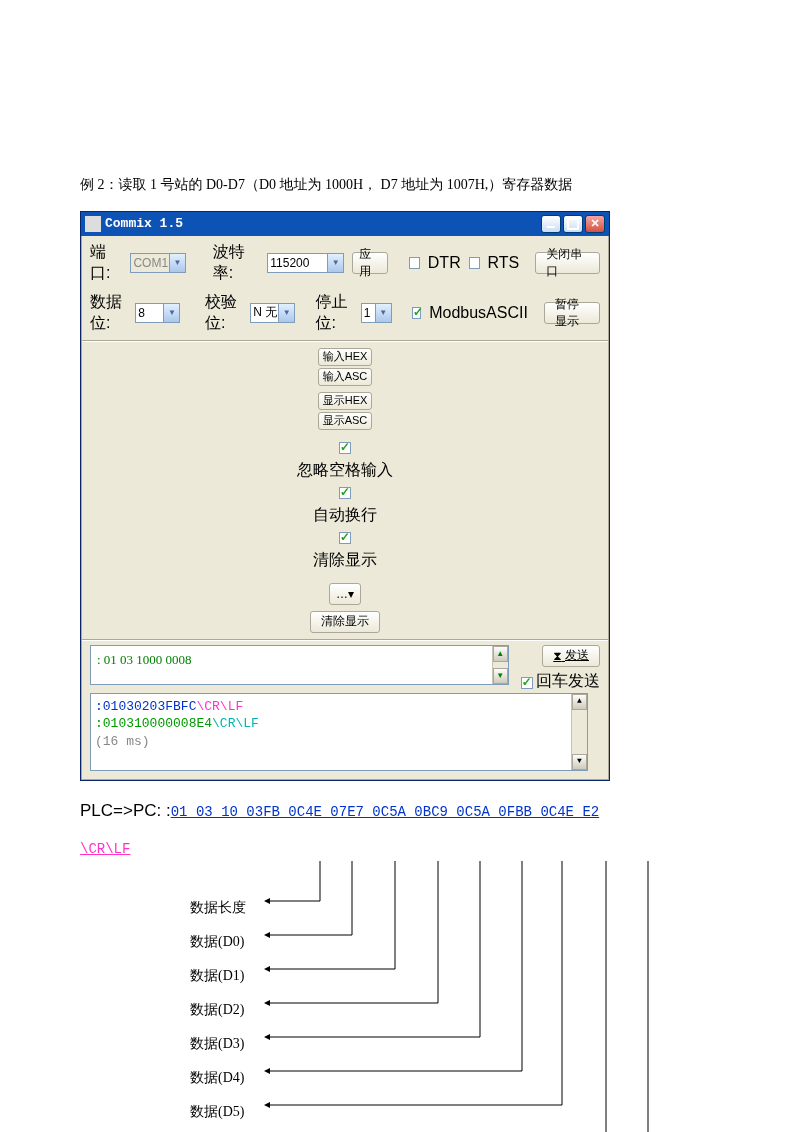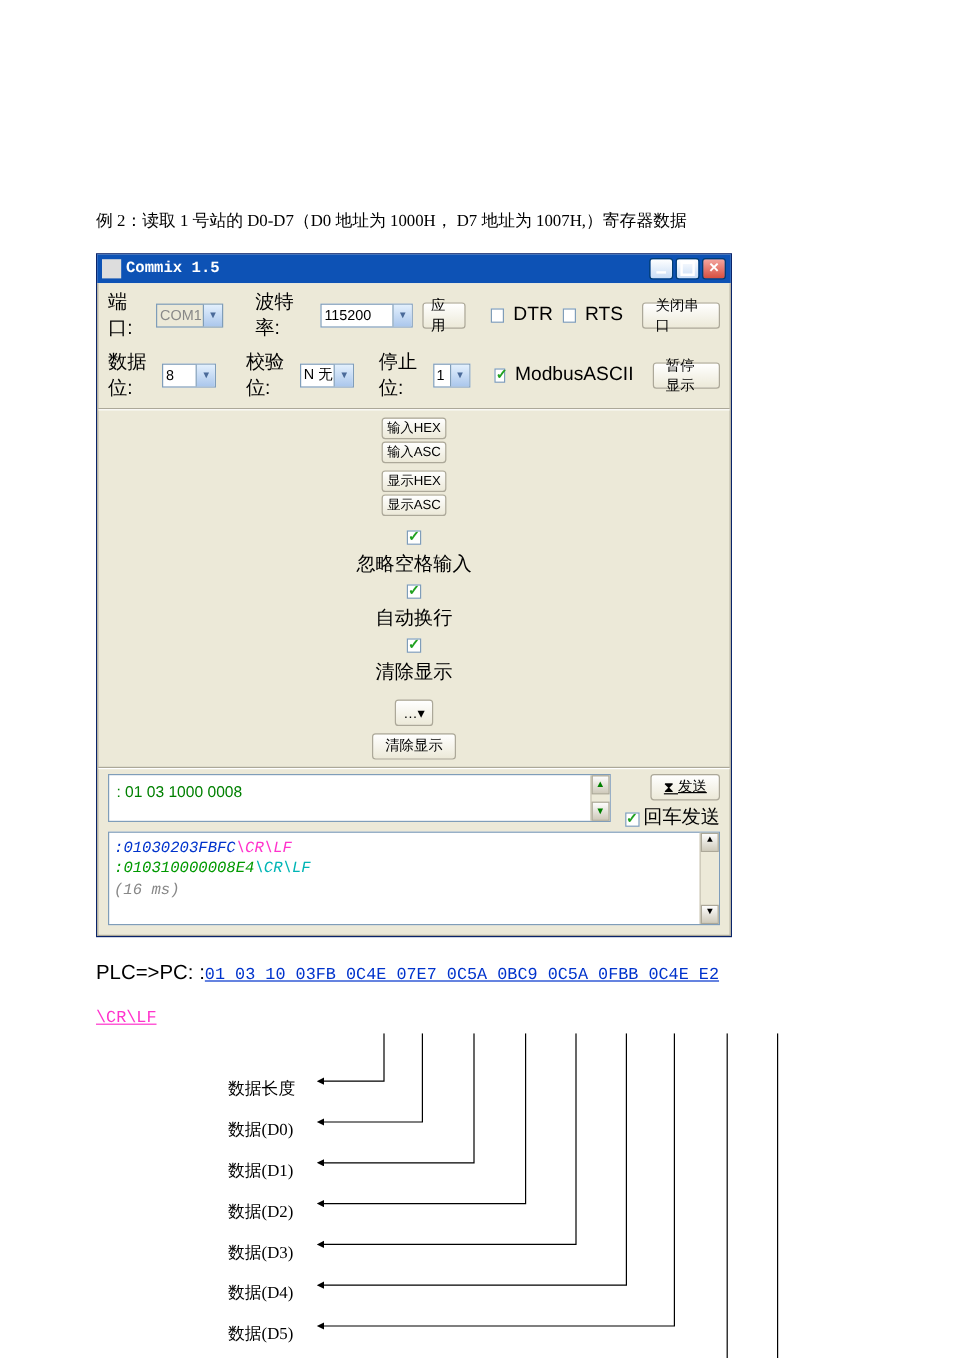--- a/index.html
+++ b/index.html
@@ -93,37 +93,36 @@
     display:flex; align-items:center; padding:6px 8px; gap:6px;flex-direction:column;
   }
   .btnstack { display:flex; flex-direction:column; gap:2px;}
   .btnstack .btn { height:18px; font-size:11px; padding:0 4px;}
 
   .input-area {
     margin: 4px 8px 8px 8px;
     border: 1px solid #7f9db9;
     background: #fff;
     padding: 6px;
-    font-family: Liberation Sans, sans-serif;
+    font-family: Liberation Serif, serif;
     font-size: 13px;
     color: #008000;
     height: 40px;
     position: relative;
   }
   .output-area {
-    margin: 0 8px 8px 8px;
+    margin: 0 20px 8px 8px;
     border: 1px solid #7f9db9;
     background: #fff;
     padding: 4px 14px 4px 4px;
     font-family: "Courier New", monospace;
     font-size: 13px;
     line-height: 1.35;
     position: relative;
     min-height: 78px;
-    font-style: italic;
   }
   .scrollbar {
     position:absolute; right:0; top:0; bottom:0; width:16px;
     background:#ece9d8; border-left:1px solid #c8c4b4;
     display:flex; flex-direction:column; justify-content:space-between;
   }
   .scrollbtn { height:16px; background:linear-gradient(to bottom,#fdfdfd,#cfcabb); border:1px solid #aca899; font-size:8px; display:flex; align-items:center; justify-content:center;}
   .blue { color:#0033cc; }
   .green { color:#009900; }
   .pink { color:#ff33cc; }

